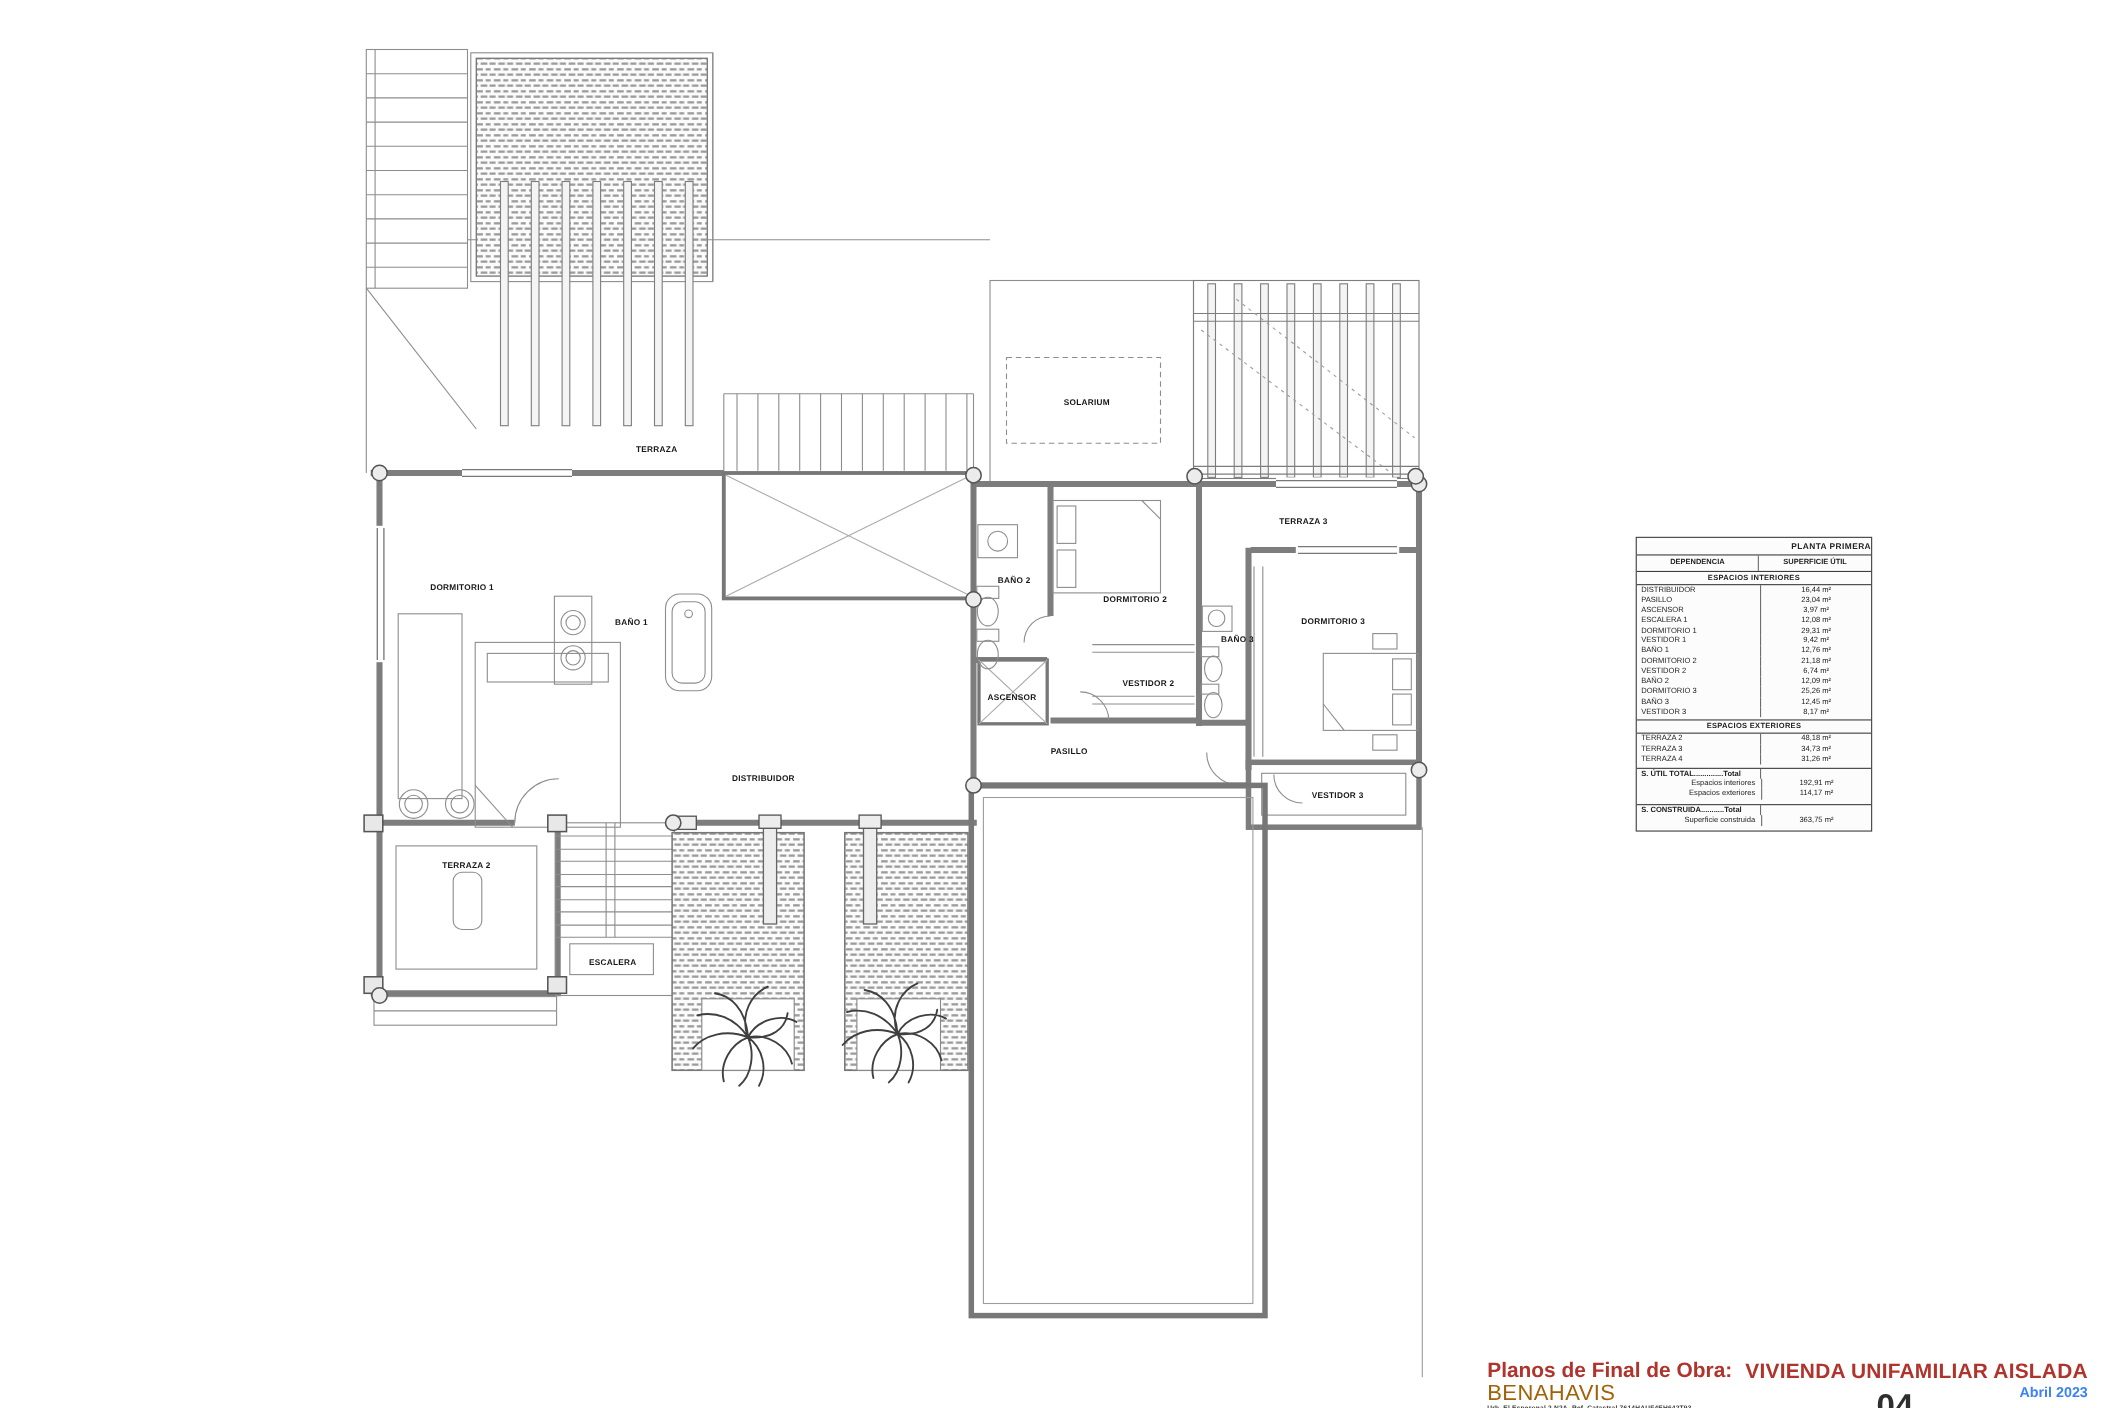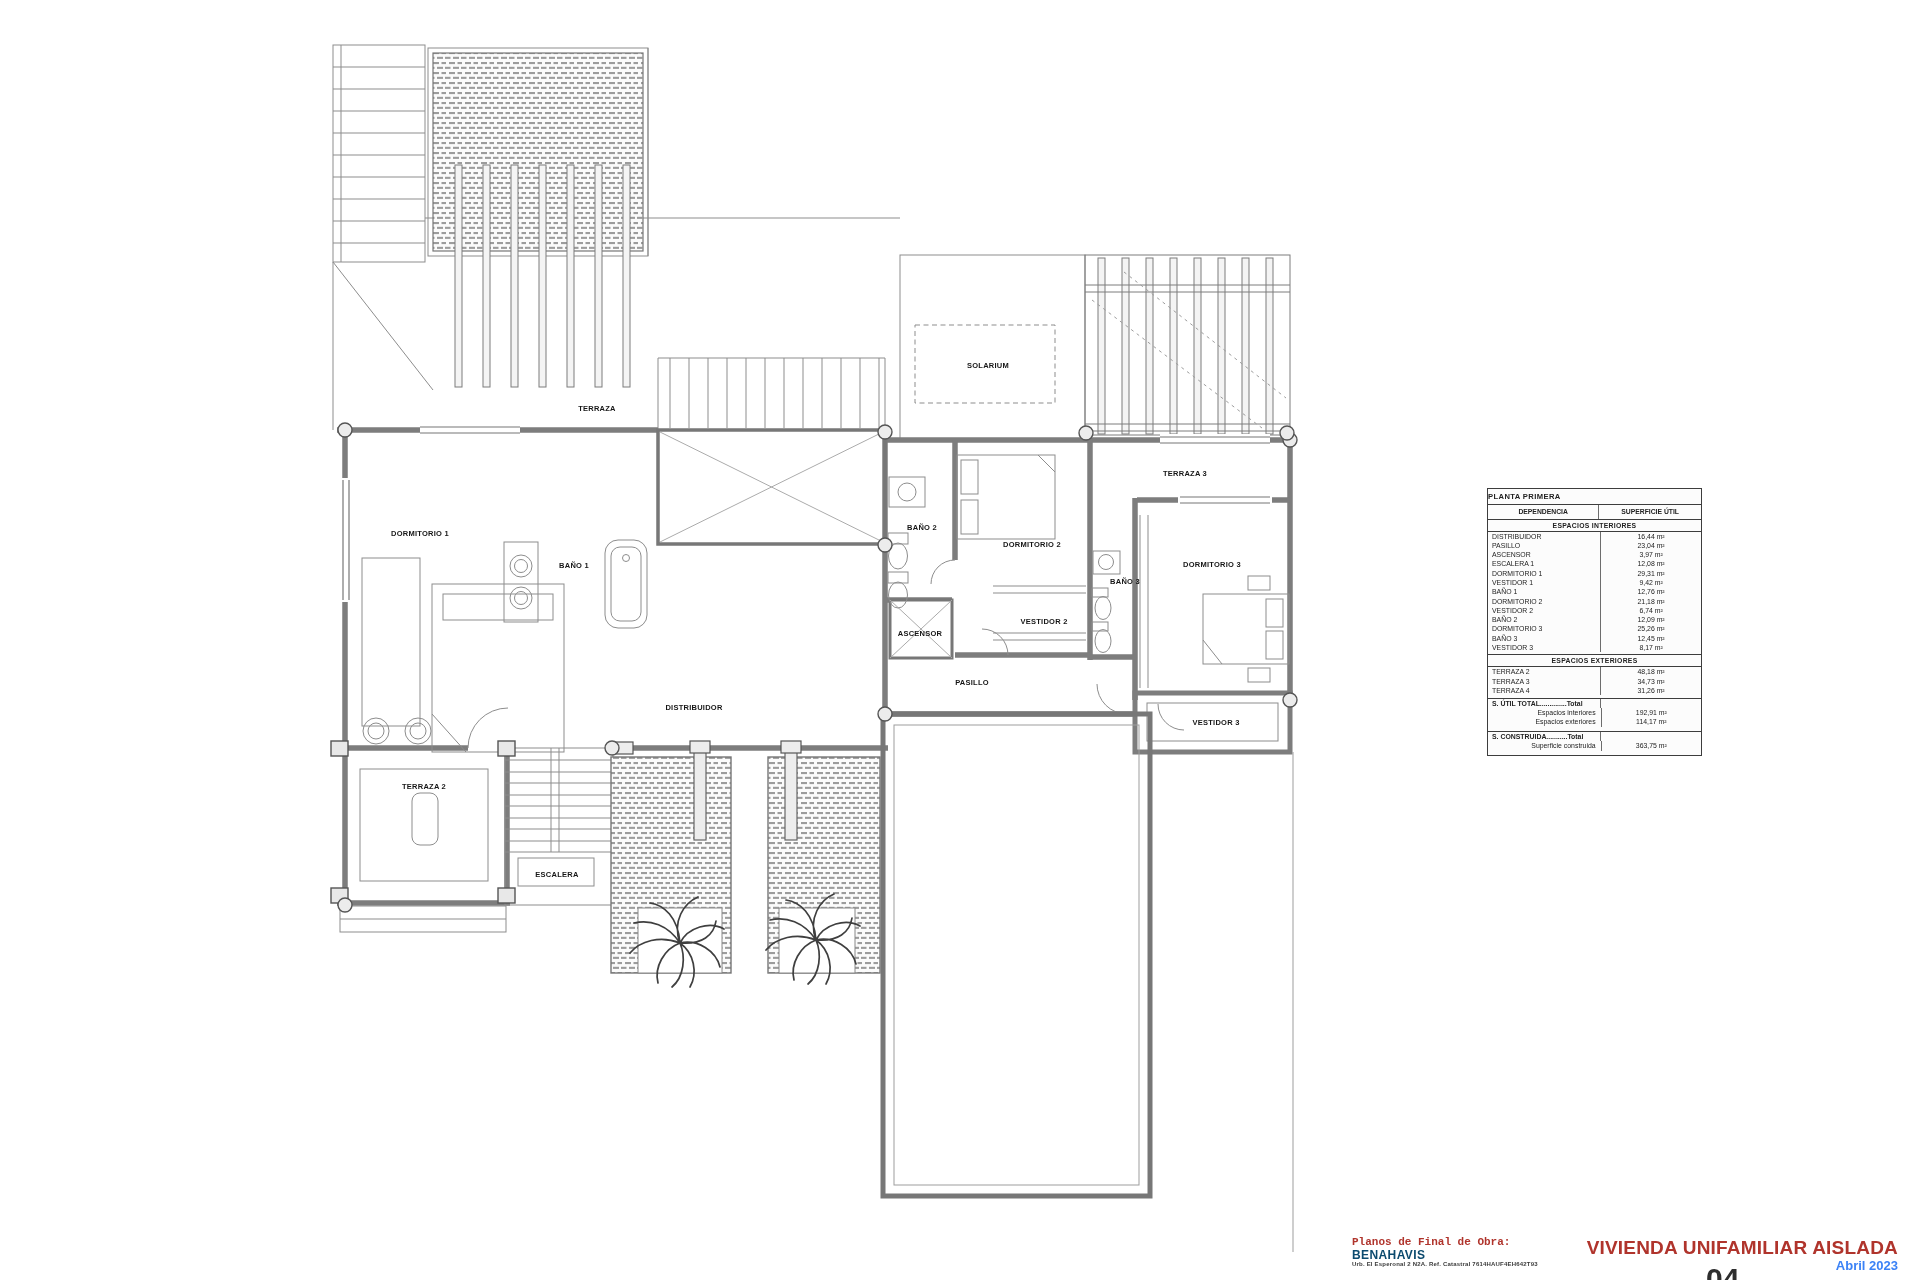--- a/index.html
+++ b/index.html
@@ -4,40 +4,40 @@
 <style>
   html,body{margin:0;padding:0;background:#e9e9e9;}
   .page{position:relative;width:1920px;height:1280px;background:#ffffff;overflow:hidden;
         font-family:"Liberation Sans",sans-serif;}
   svg text{font-family:"Liberation Sans",sans-serif;}
   .lbl{font-size:7.5px;font-weight:700;fill:#161616;letter-spacing:.25px;text-anchor:middle;}
 
   
   .areas-table{position:absolute;left:1487px;top:488px;width:213px;background:#fcfcfc;
                border:1.6px solid #3d3d3d;color:#222;}
-  .t-title{font-size:7.6px;font-weight:700;text-align:left;padding:3px 0 2.5px;
+  .t-title{font-size:7.6px;font-weight:700;text-align:right;padding:3px 0 2.5px;
            border-bottom:1.6px solid #3d3d3d;letter-spacing:.4px;}
   .t-cols{display:flex;border-bottom:1.6px solid #3d3d3d;font-size:6.8px;font-weight:700;}
   .t-cols .c1{width:52%;text-align:center;padding:3.5px 0;}
   .t-cols .c2{width:48%;text-align:center;padding:3.5px 0;border-left:1px solid #6d6d6d;}
   .t-section{font-size:6.8px;font-weight:700;text-align:center;padding:2px 0;
              border-bottom:1.6px solid #3d3d3d;letter-spacing:.3px;}
   .t-section.mid{border-top:1.6px solid #3d3d3d;margin-top:2px;}
   .t-row{display:flex;font-size:6.9px;line-height:9.3px;}
   .t-row .n{width:52%;padding-left:4px;white-space:nowrap;overflow:hidden;}
   .t-row .n.r{text-align:right;padding-right:5px;padding-left:0;}
   .t-row .v{width:48%;text-align:center;border-left:1px solid #6d6d6d;}
   .t-head-line{font-size:6.9px;font-weight:700;}
   .t-block{border-top:1.6px solid #3d3d3d;margin-top:2.5px;padding-bottom:2px;}
   .t-pad{height:2px;}
 
   
   .tb-left{position:absolute;left:1352px;top:1237px;line-height:1.05;}
-  .tb-doc{font-size:11px;font-weight:700;font-family:Liberation Mono, monospace;}
-  .tb-muni{font-size:12px;font-weight:700;color:#0c4a6e;letter-spacing:.4px;}
+  .tb-doc{font-size:19px;font-weight:700;}
+  .tb-muni{font-size:20px;font-weight:400;color:#a16207;letter-spacing:.4px;}
   .tb-addr{font-size:6px;font-weight:700;color:#3a3a3a;letter-spacing:.2px;}
   .tb-right{position:absolute;right:22px;top:1237px;text-align:right;line-height:1.15;}
   .tb-project{font-size:19px;font-weight:700;letter-spacing:.2px;}
   .tb-date{font-size:13px;font-weight:700;color:#3b82f6;}
   .tb-sheet{position:absolute;left:1706px;top:1262px;font-size:30px;font-weight:700;color:#2e2e2e;}
 </style>
 </head>
 <body>
 
 <div class="page">

